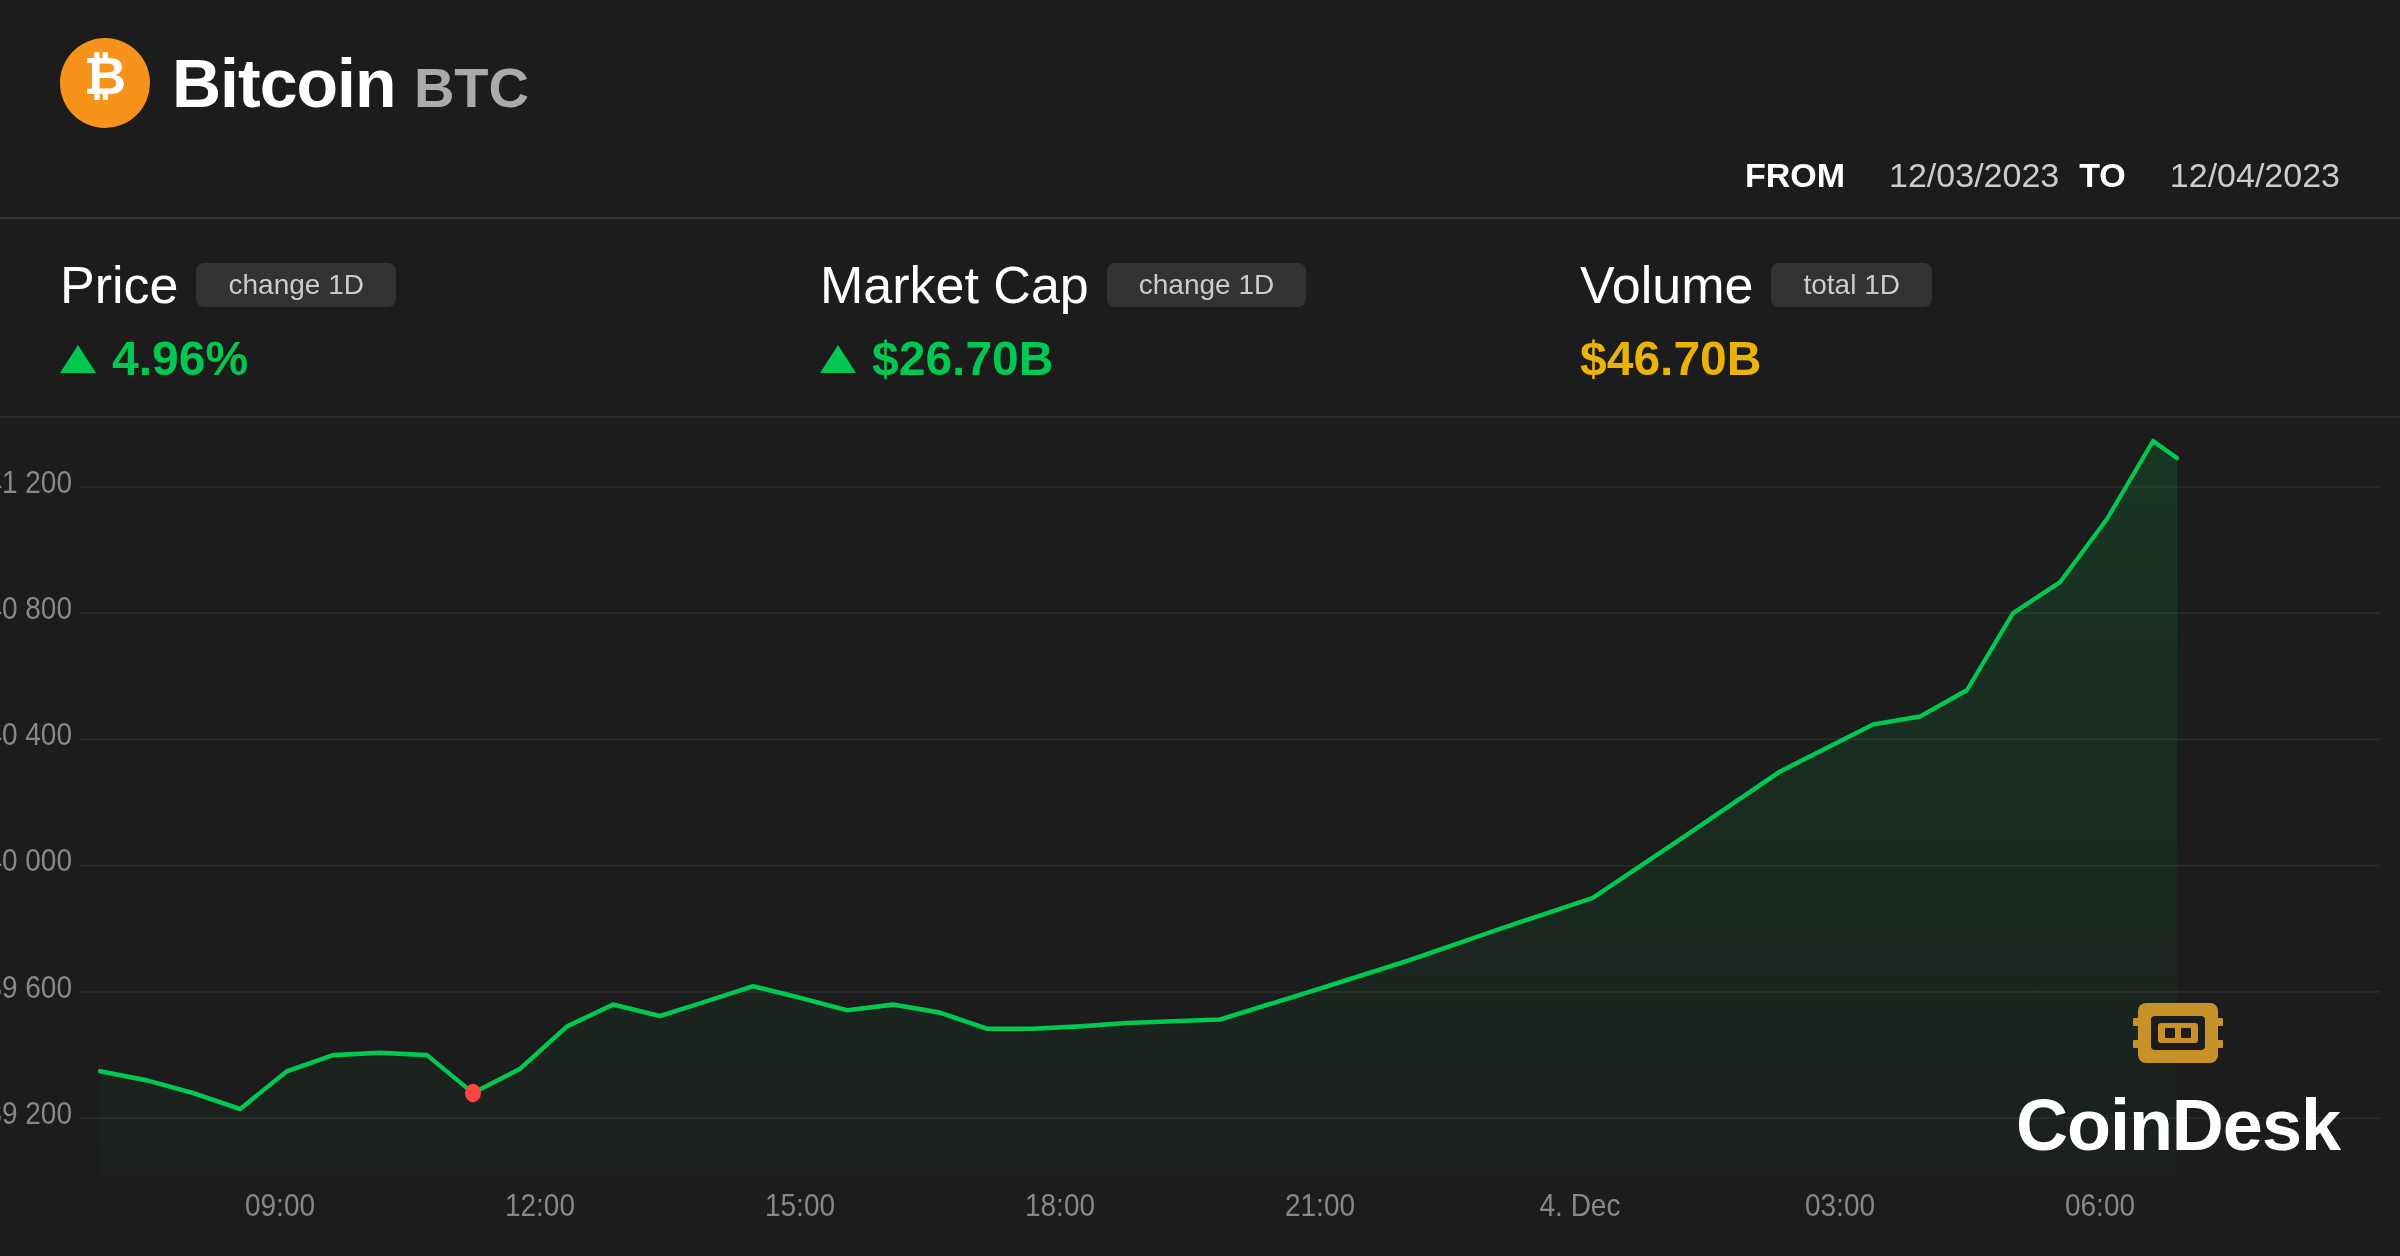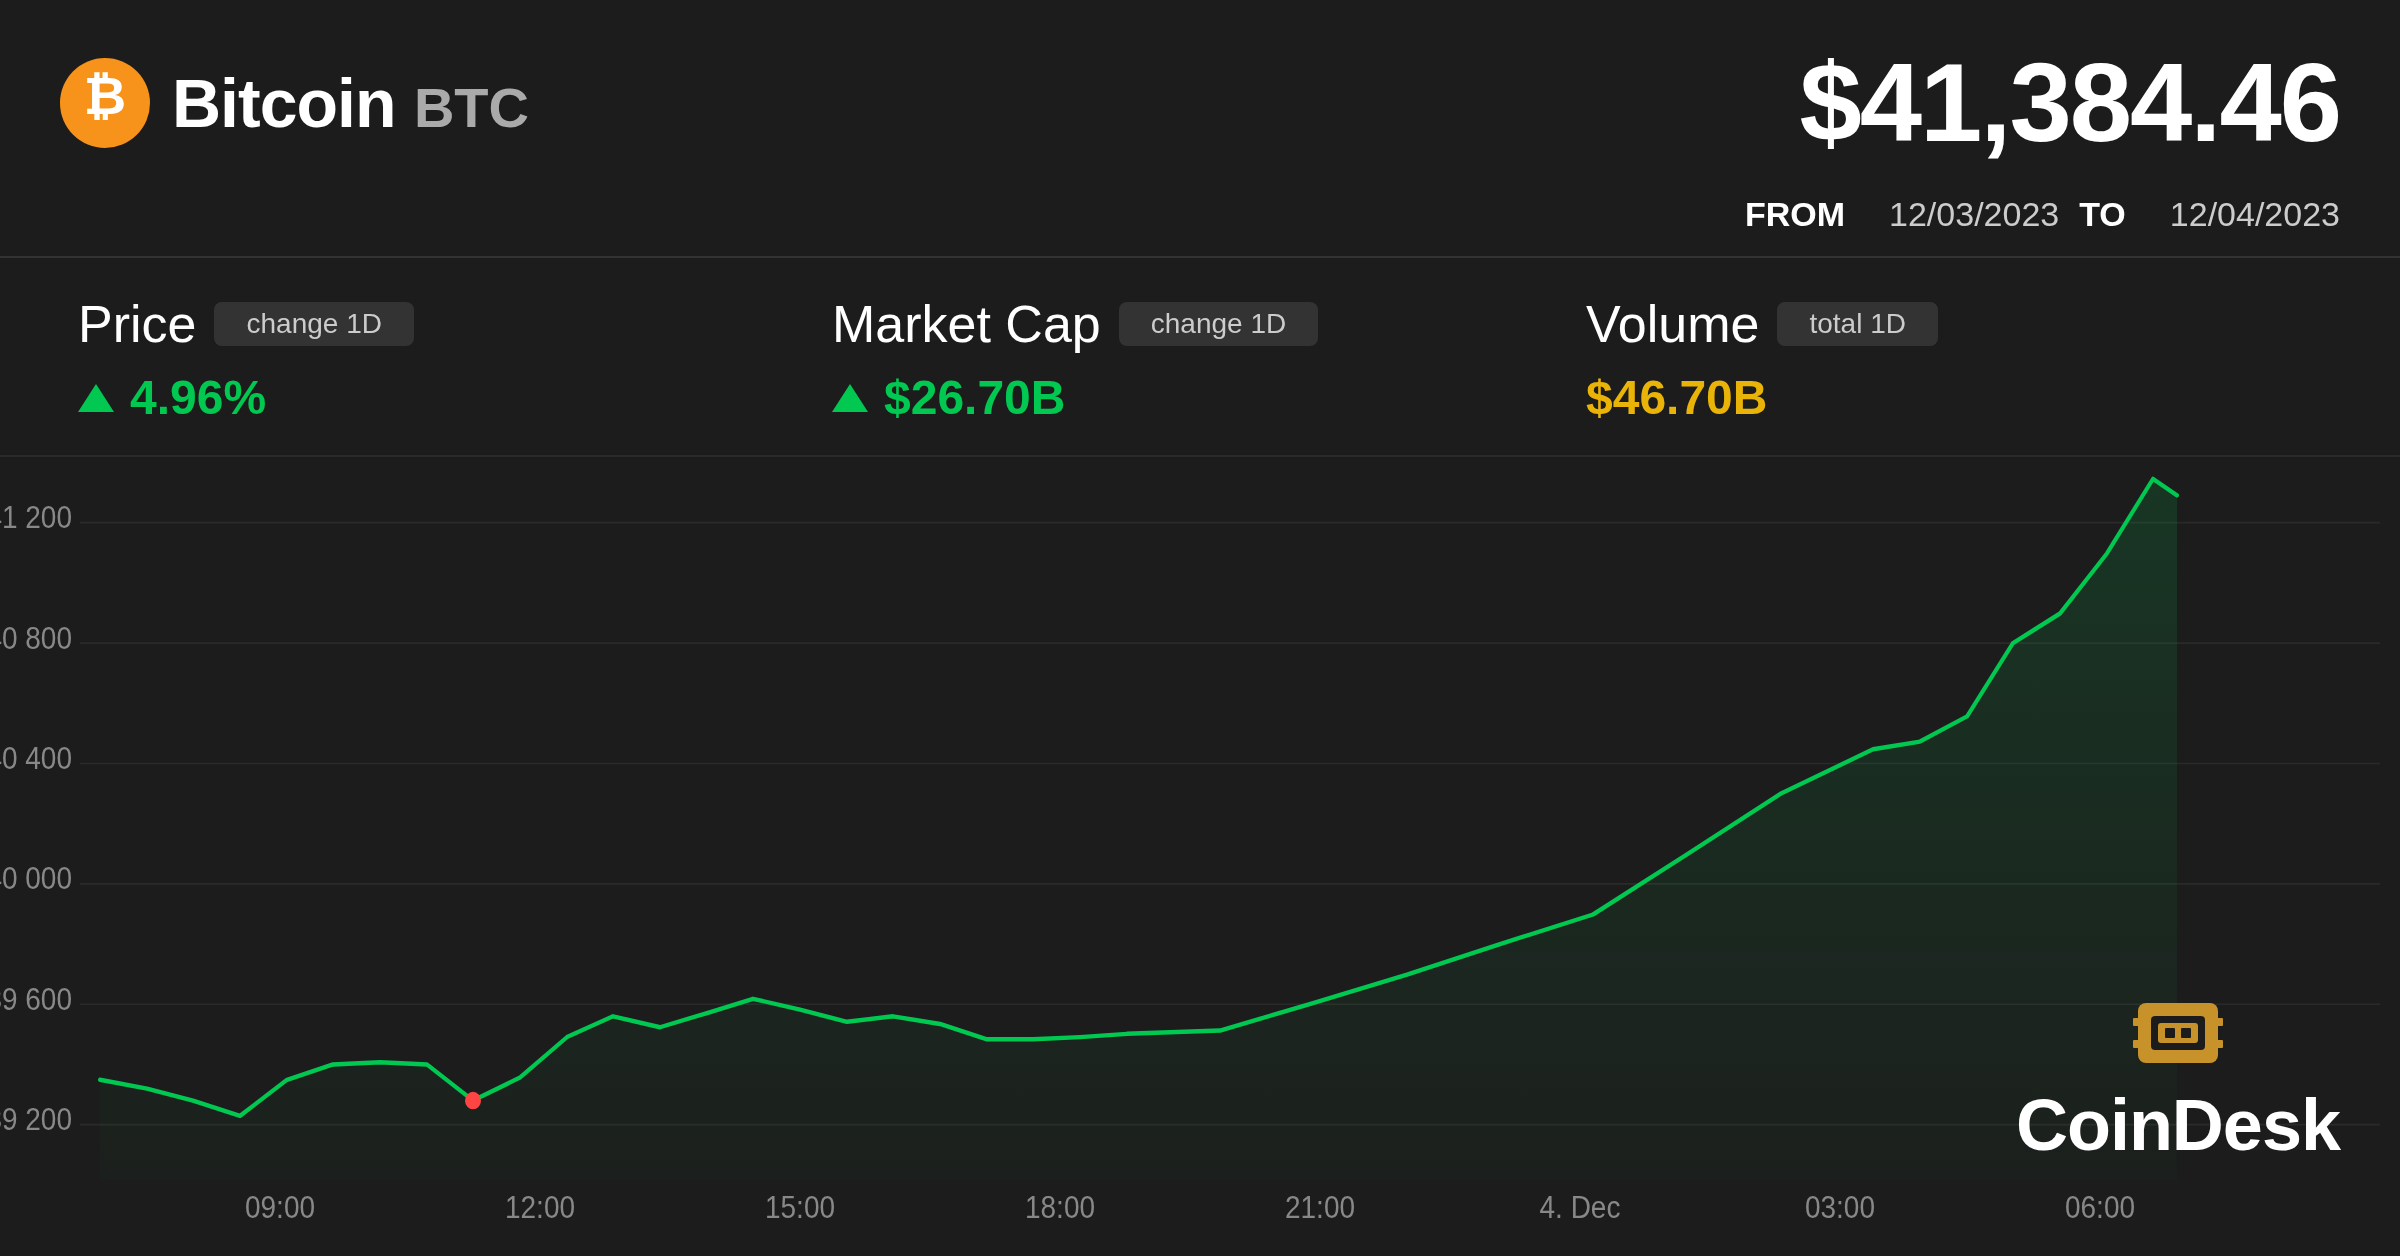--- a/index.html
+++ b/index.html
@@ -85,21 +85,20 @@
       height: 2px;
       background: #333;
       margin: 0 0;
     }
     
     .stats-row {
       display: flex;
       align-items: flex-end;
       padding: 36px 60px 30px 60px;
       gap: 0;
-      margin-left: 18px;
     }
     .stat-block {
       flex: 1;
     }
     .stat-header {
       display: flex;
       align-items: center;
       gap: 18px;
       margin-bottom: 16px;
     }
@@ -179,21 +178,20 @@
 
       <svg class="btc-logo" viewBox="0 0 90 90" xmlns="http://www.w3.org/2000/svg">
         <circle cx="45" cy="45" r="45" fill="#f7931a"></circle>
         <text x="50%" y="62%" text-anchor="middle" font-size="52" font-weight="900" fill="white" font-family="Arial">₿</text>
       </svg>
       <div>
         <span class="coin-name">Bitcoin</span>
         <span class="coin-ticker">BTC</span>
       </div>
     </div>
-    <div class="price-display">$41,384.46</div>
   </div>
 
   <div class="date-row">
     <div class="date-range">
       <span class="date-label">FROM</span>
       <span class="date-value">12/03/2023</span>
       <span class="date-label">TO</span>
       <span class="date-value">12/04/2023</span>
     </div>
   </div>

